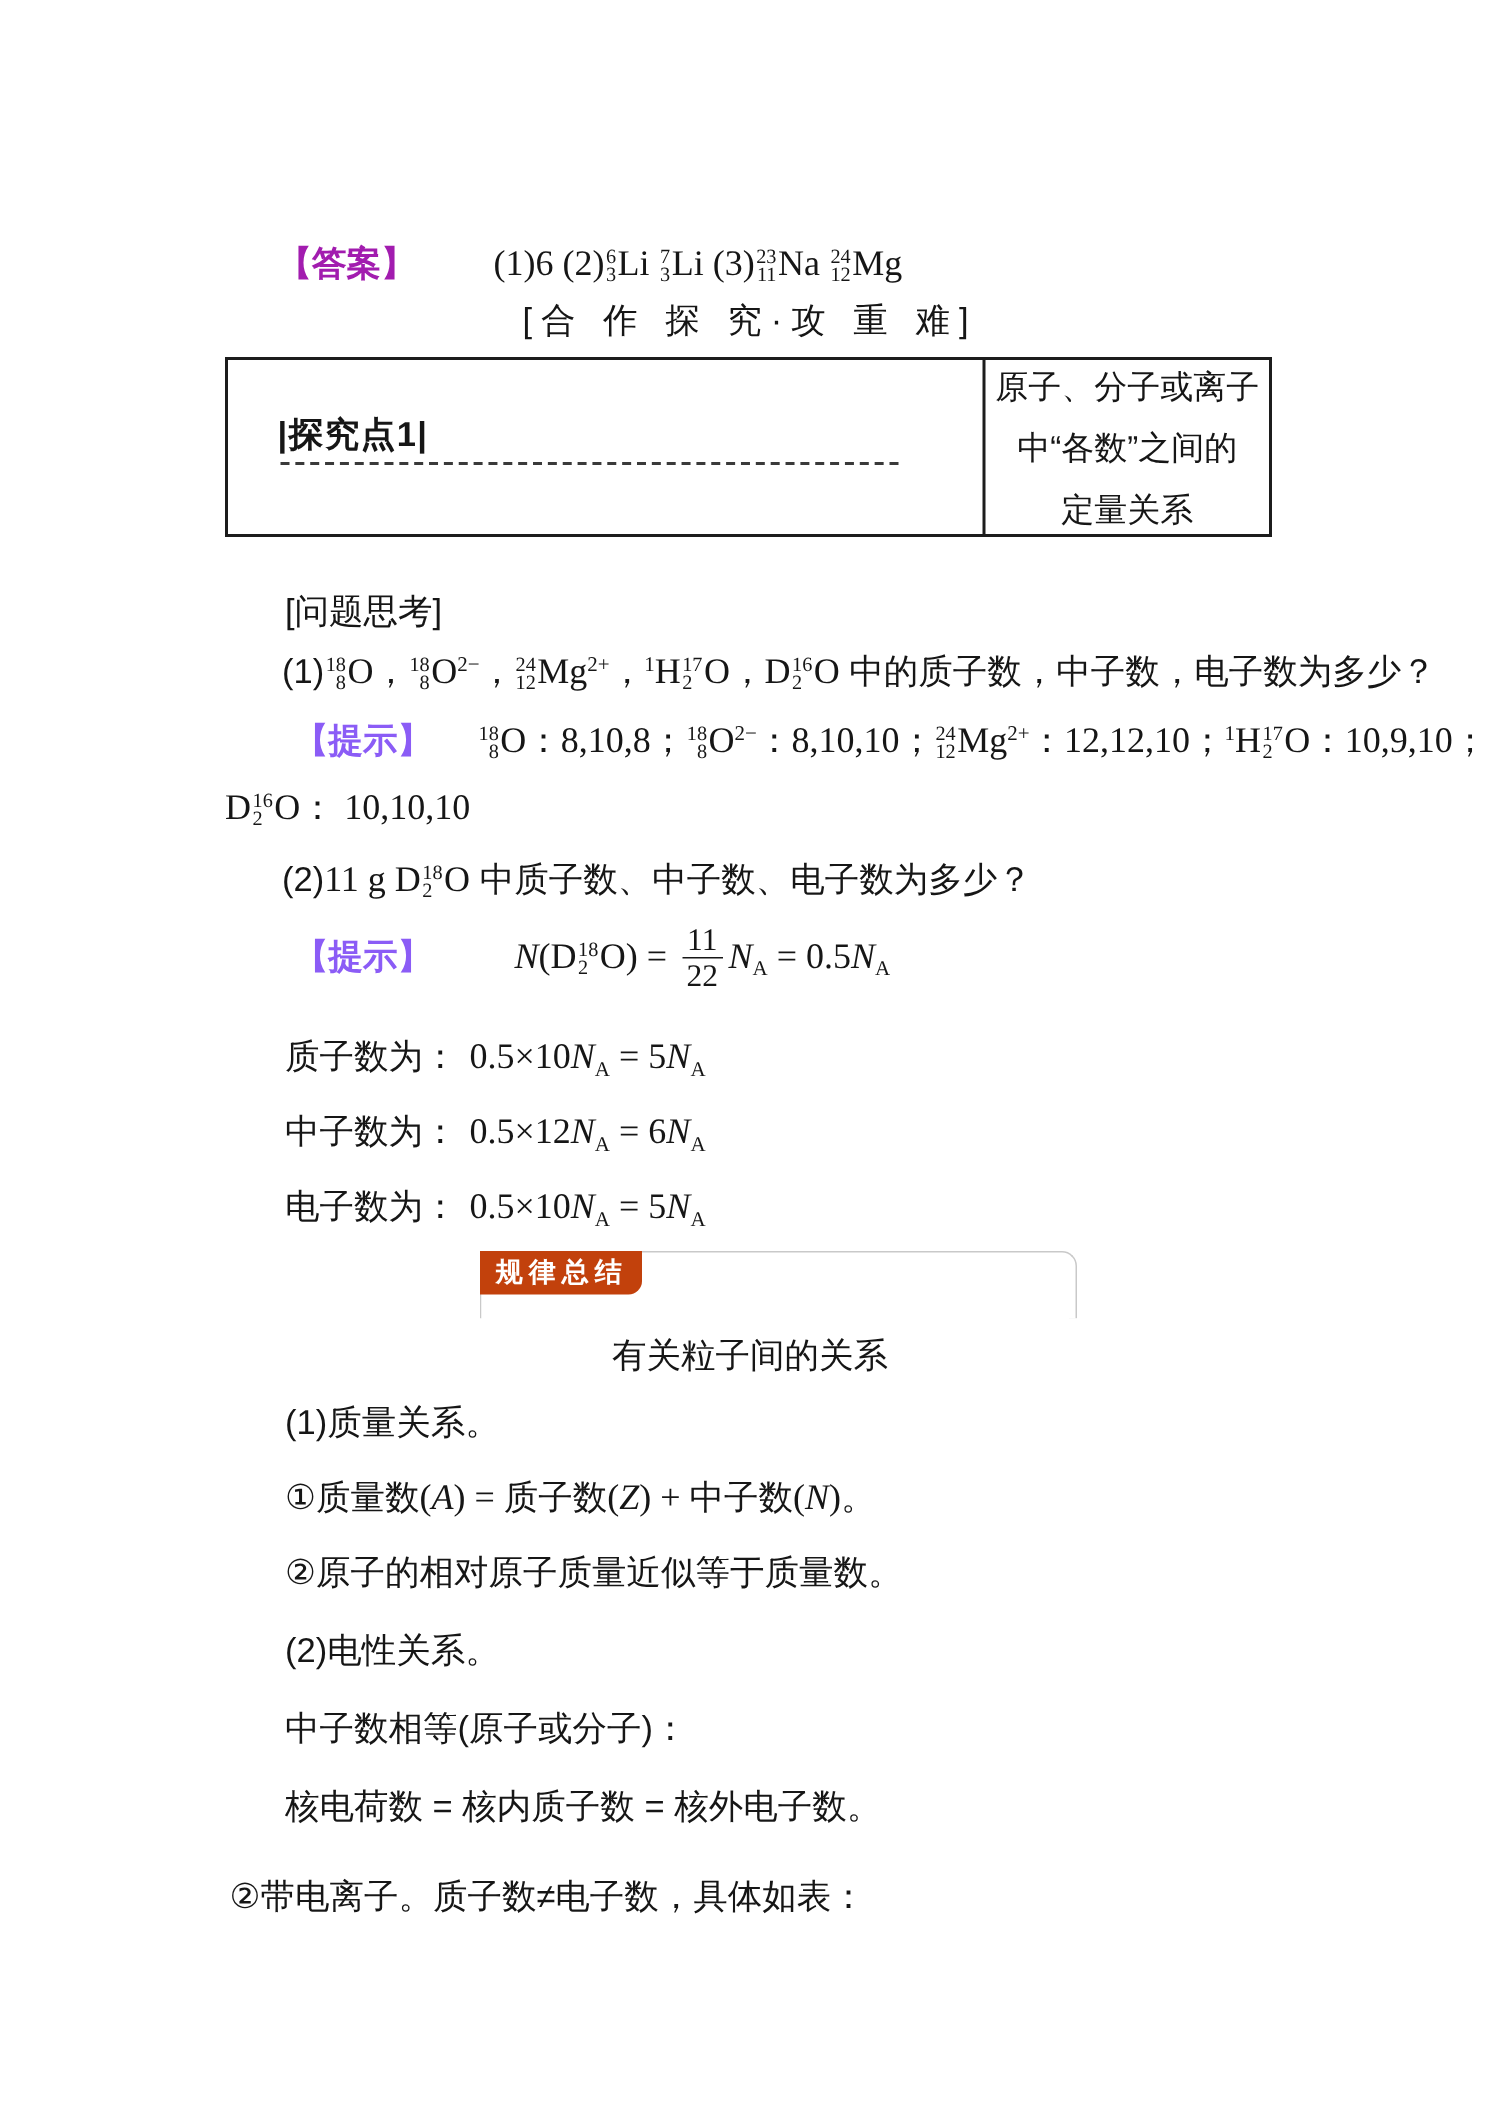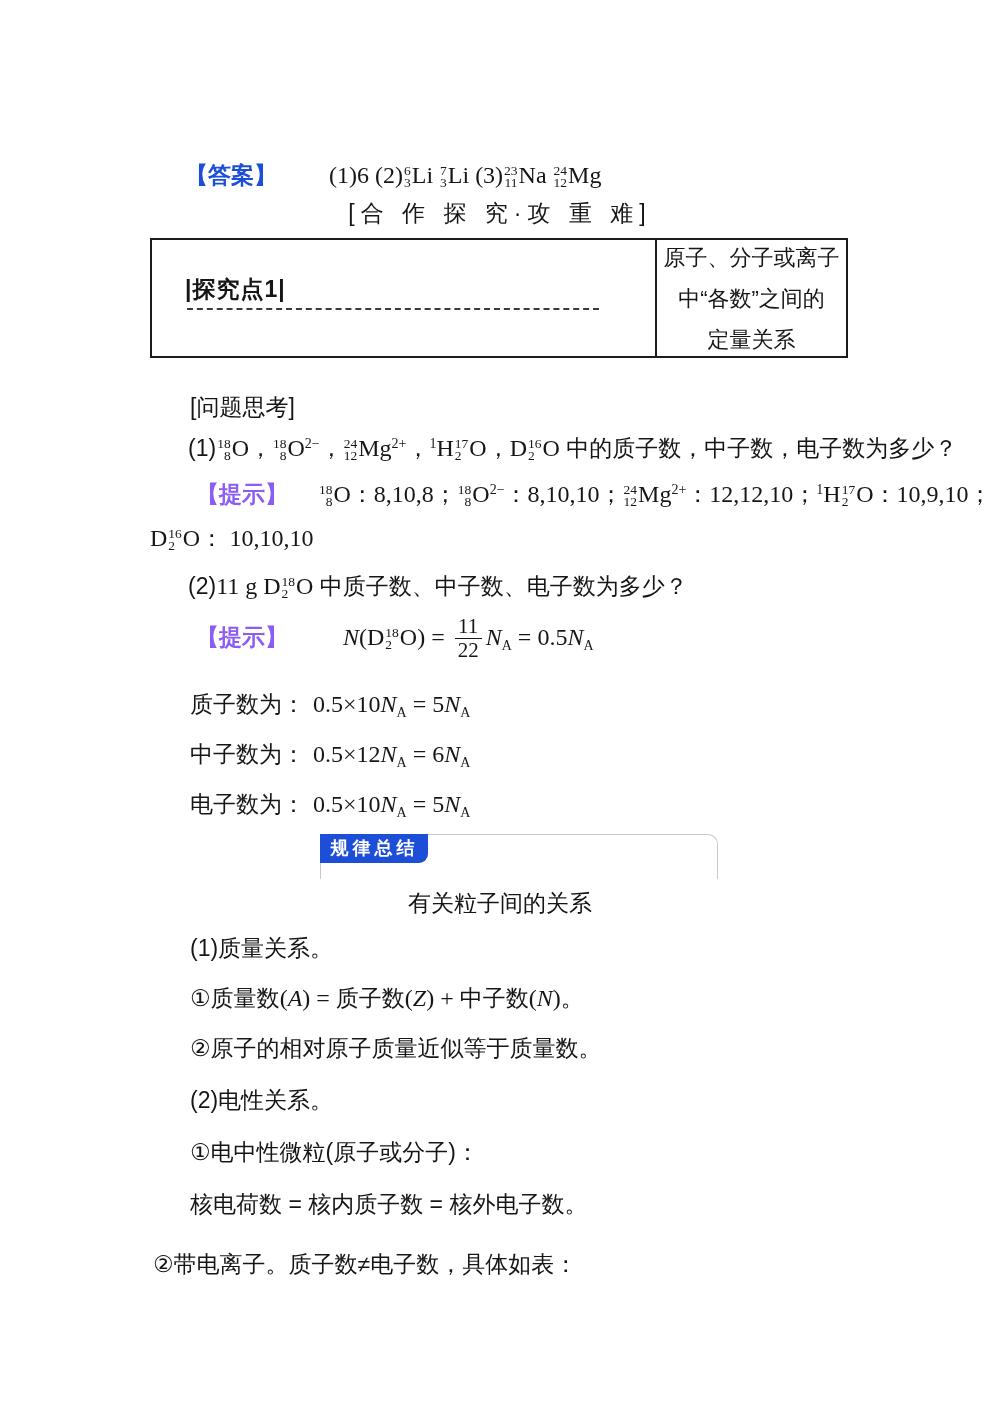--- a/index.html
+++ b/index.html
@@ -17,37 +17,37 @@
   .ser{font-size:24px;}
   .it{font-size:24px;font-style:italic;}
   .ssup{font-size:14px;vertical-align:8px;}
   .ssub{font-size:14px;vertical-align:-5px;}
   .stack{display:inline-flex;flex-direction:column;align-items:flex-end;
          font-size:13.5px;line-height:11.5px;vertical-align:middle;margin:0 1px 0 1px;}
   .stack-l{align-items:flex-start;}
   .frac{display:inline-flex;flex-direction:column;align-items:center;
         font-size:21px;line-height:23px;vertical-align:middle;margin:0 4px;}
   .fden{border-top:1.6px solid #161616;padding:0 3px;}
-  .lbl-answer{color:#1d4ed8;font-weight:bold;margin-right:52px;}
+  .lbl-answer{color:#a21caf;font-weight:bold;margin-right:52px;}
   .lbl-hint{color:#8b5cf6;font-weight:bold;}
   .gap30{margin-right:30px;}
   .gap55{margin-right:55px;}
   .calc-label{margin-right:8px;}
   
   .probe{position:absolute;left:150px;top:238px;width:698px;height:120px;
          border:2px solid #1c1c1c;display:flex;box-sizing:border-box;}
   .probe-left{width:503px;border-right:2px solid #1c1c1c;position:relative;}
   .probe-title{position:absolute;left:33px;top:34px;font-size:23px;font-weight:bold;letter-spacing:1px;}
   .probe-dash{position:absolute;left:35px;top:68px;width:412px;border-bottom:2.5px dashed #3a3a3a;}
   .probe-right{flex:1;display:flex;flex-direction:column;justify-content:center;
                text-align:center;font-size:22px;line-height:41px;}
   
   .rulebox{position:absolute;left:320px;top:834px;width:396px;height:44px;
            border:1.5px solid #c9c9c9;border-bottom:none;border-radius:0 10px 0 0;}
-  .badge{position:absolute;left:-1.5px;top:-1.5px;background:#1d4ed8;color:#ffffff;
+  .badge{position:absolute;left:-1.5px;top:-1.5px;background:#c2410c;color:#ffffff;
          font-weight:bold;font-size:18px;letter-spacing:4px;
          padding:2px 9px 3px 11px;border-radius:0 0 9px 0;}
 </style>
 </head>
 <body>
 
 <div class="page">
 
 
   <div class="line" style="left:185px;top:158px">
@@ -148,17 +148,17 @@
   <div class="rulebox">
     <div class="badge">规律总结</div>
   </div>
 
   <div class="line center" style="top:886px">有关粒子间的关系</div>
 
   <div class="line" style="left:190px;top:931px">(1)质量关系。</div>
   <div class="line tall" style="left:190px;top:978px"><span>①质量数</span><span class="ser">(</span><span class="it">A</span><span class="ser">) = </span><span>质子数</span><span class="ser">(</span><span class="it">Z</span><span class="ser">) + </span><span>中子数</span><span class="ser">(</span><span class="it">N</span><span class="ser">)</span><span>。</span></div>
   <div class="line" style="left:190px;top:1031px">②原子的相对原子质量近似等于质量数。</div>
   <div class="line" style="left:190px;top:1083px">(2)电性关系。</div>
-  <div class="line" style="left:190px;top:1135px">①电中性微粒(原子或分子)：</div>
+  <div class="line" style="left:190px;top:1135px">中子数相等(原子或分子)：</div>
   <div class="line" style="left:190px;top:1187px">核电荷数 = 核内质子数 = 核外电子数。</div>
   <div class="line" style="left:153px;top:1247px">②带电离子。质子数≠电子数，具体如表：</div>
 
 </div>
 
 </body></html>

